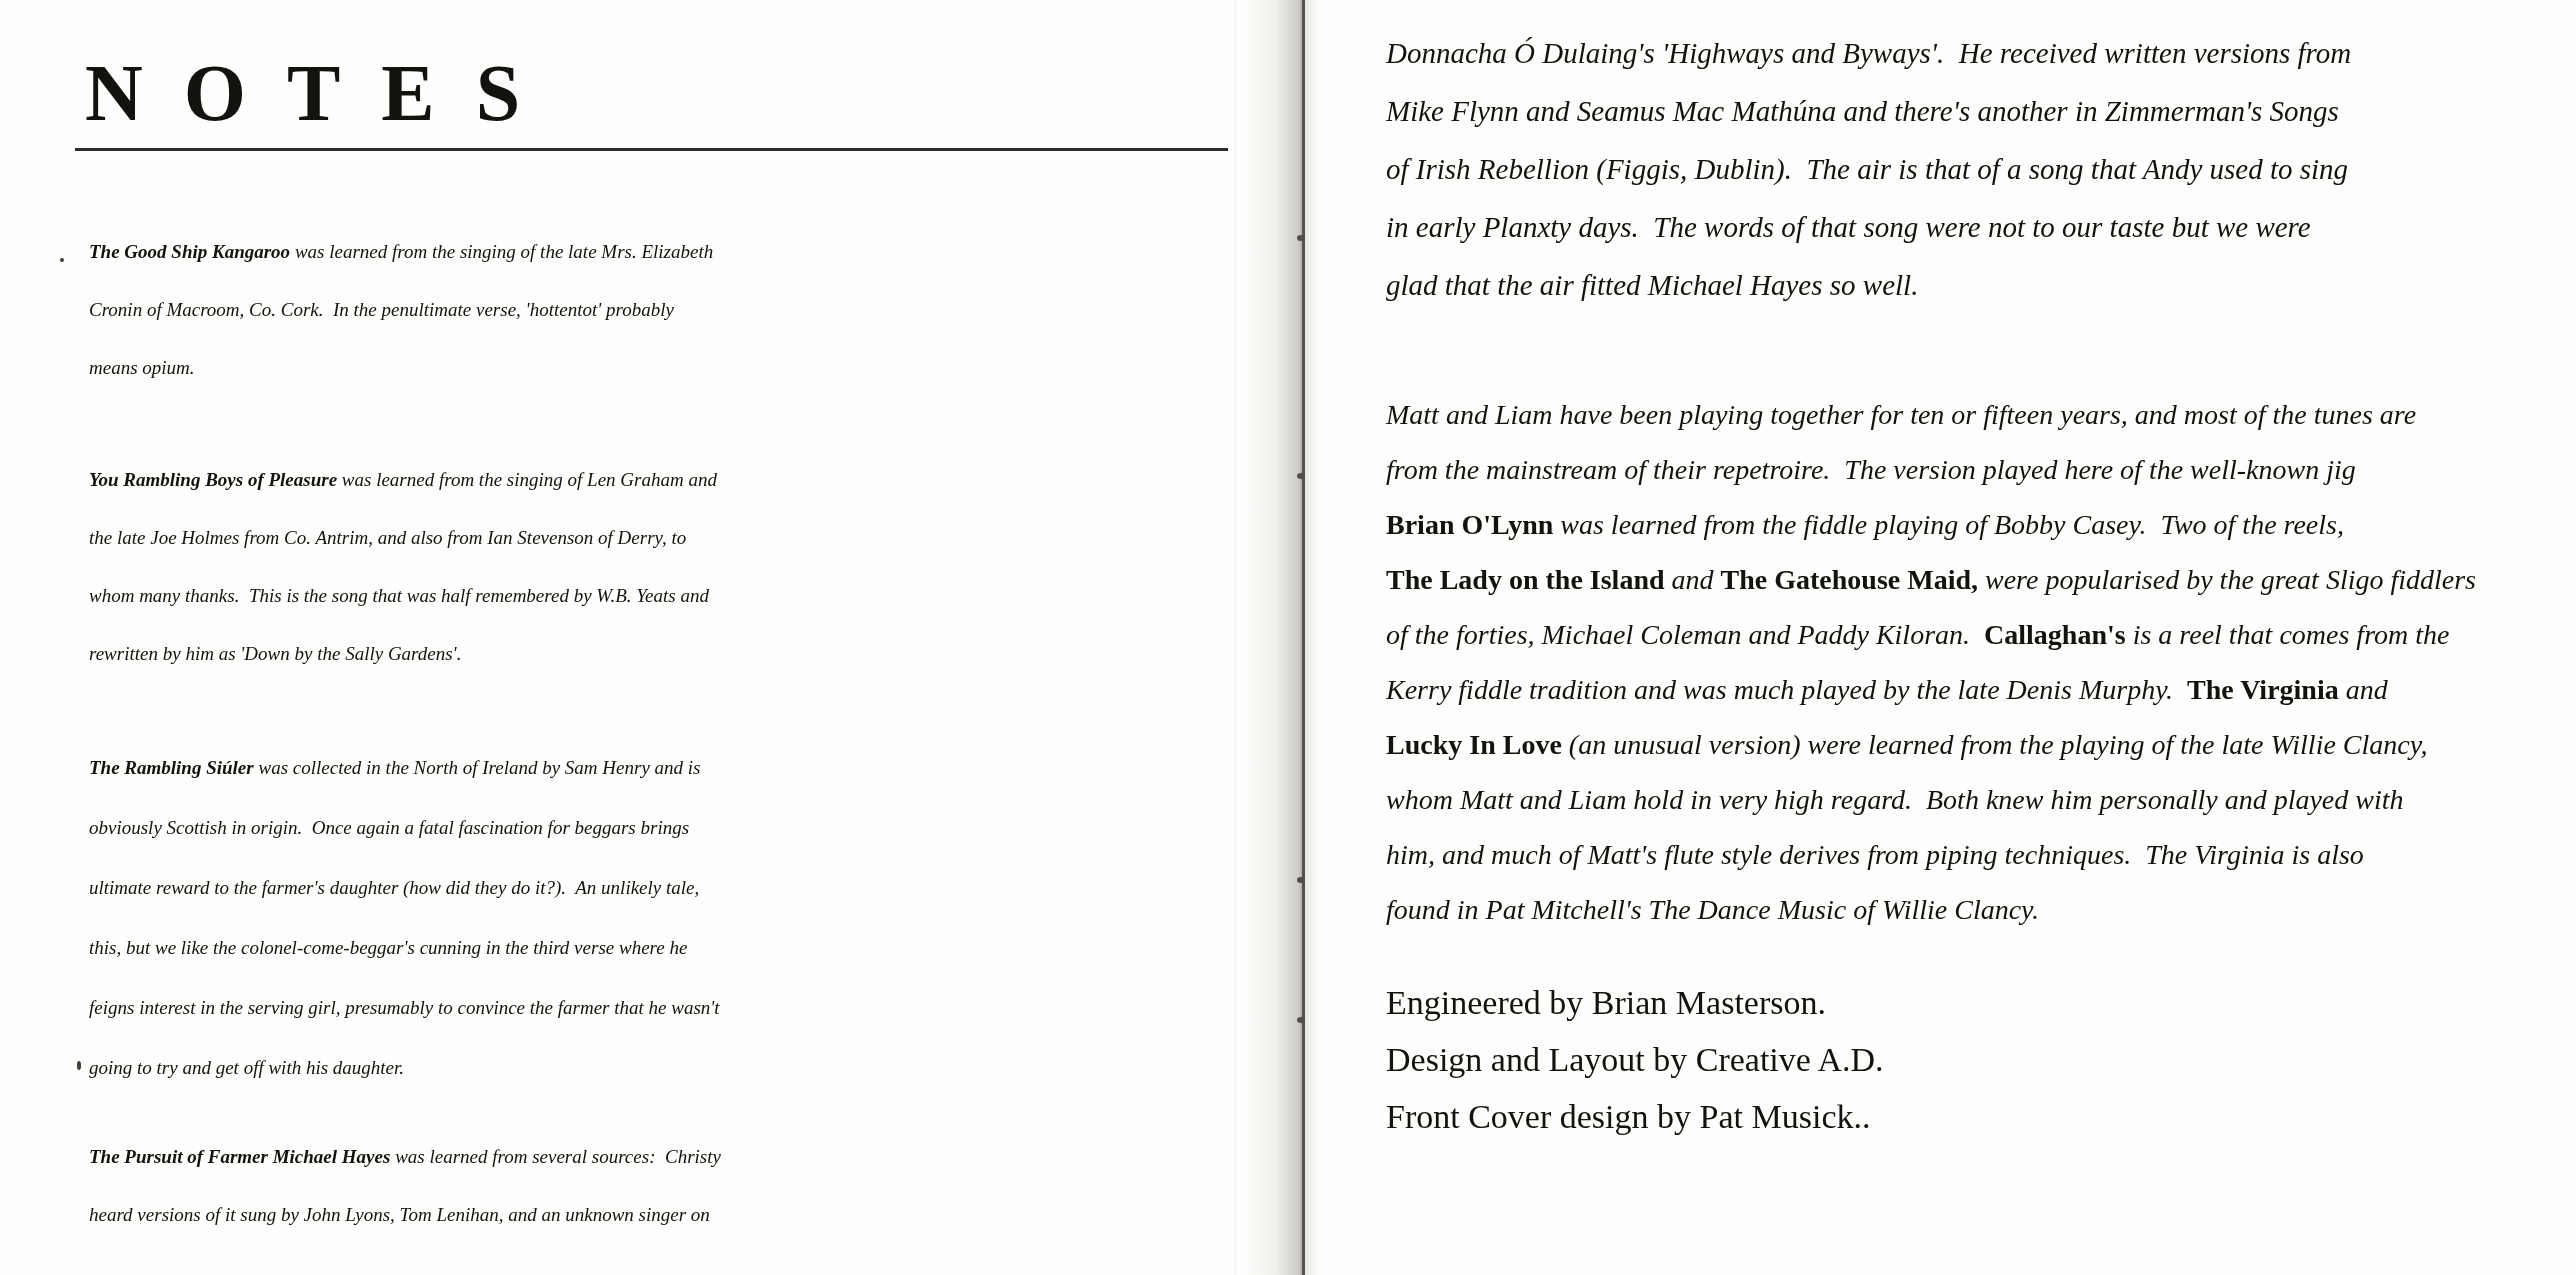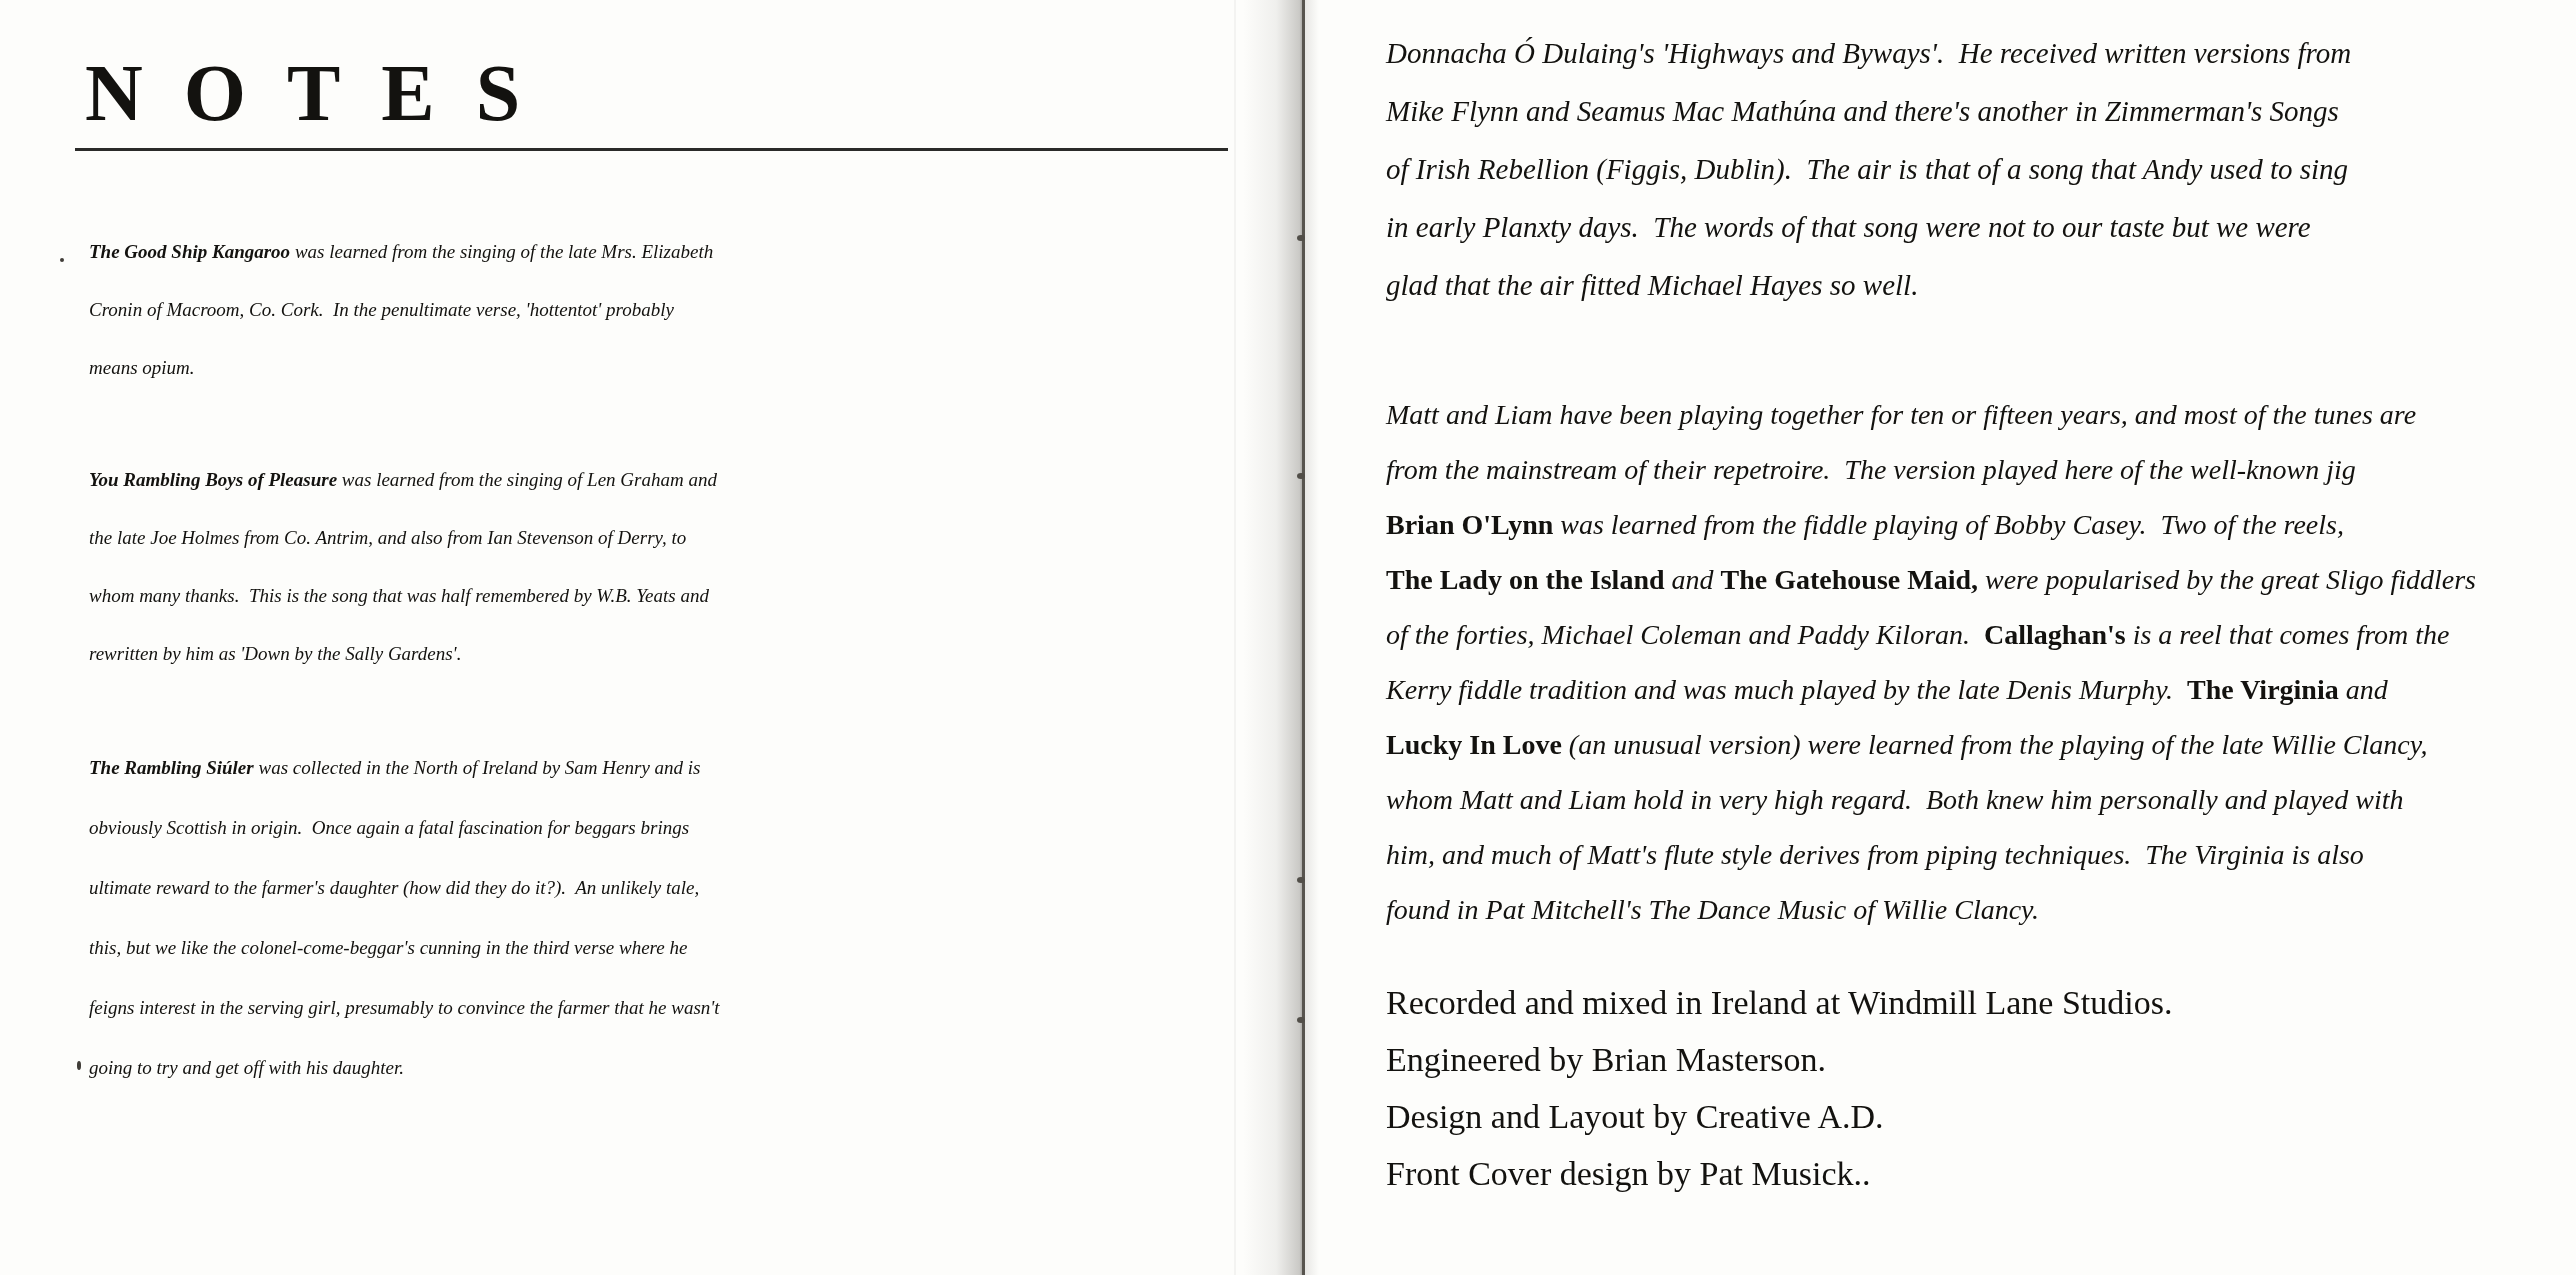--- a/index.html
+++ b/index.html
@@ -61,41 +61,41 @@
   <div class="page page-left">
     <div class="notes-title">NOTES</div>
     <div class="title-rule"></div>
 
     <div class="para left-body" style="left:89px;top:223px;"><div class="line"><span class="run-bi">The Good Ship Kangaroo </span><span class="run-i">was learned from the singing of the late Mrs. Elizabeth</span></div><div class="line"><span class="run-i">Cronin of Macroom, Co. Cork.  In the penultimate verse, 'hottentot' probably</span></div><div class="line"><span class="run-i">means opium.</span></div></div>
 
     <div class="para left-body" style="left:89px;top:451px;"><div class="line"><span class="run-bi">You Rambling Boys of Pleasure </span><span class="run-i">was learned from the singing of Len Graham and</span></div><div class="line"><span class="run-i">the late Joe Holmes from Co. Antrim, and also from Ian Stevenson of Derry, to</span></div><div class="line"><span class="run-i">whom many thanks.  This is the song that was half remembered by W.B. Yeats and</span></div><div class="line"><span class="run-i">rewritten by him as 'Down by the Sally Gardens'.</span></div></div>
 
     <div class="para left-body lh70" style="left:89px;top:738px;"><div class="line"><span class="run-bi">The Rambling Siúler </span><span class="run-i">was collected in the North of Ireland by Sam Henry and is</span></div><div class="line"><span class="run-i">obviously Scottish in origin.  Once again a fatal fascination for beggars brings</span></div><div class="line"><span class="run-i">ultimate reward to the farmer's daughter (how did they do it?).  An unlikely tale,</span></div><div class="line"><span class="run-i">this, but we like the colonel-come-beggar's cunning in the third verse where he</span></div><div class="line"><span class="run-i">feigns interest in the serving girl, presumably to convince the farmer that he wasn't</span></div><div class="line"><span class="run-i">going to try and get off with his daughter.</span></div></div>
 
+    <div class="para left-body" style="left:89px;top:1128px;"><div class="line"><span class="run-bi">The Pursuit of Farmer Michael Hayes </span><span class="run-i">was learned from several sources:  Christy</span></div><div class="line"><span class="run-i">heard versions of it sung by John Lyons, Tom Lenihan, and an unknown singer on</span></div></div>
 
     <div class="margin-speck" style="left:60px;top:258px;width:4.3px;height:4.3px;"></div>
     <div class="margin-speck" style="left:77px;top:1061px;width:4.3px;height:8.5px;"></div>
   </div>
 
   <div class="page-edge-line"></div>
   <div class="gutter-shadow"></div>
   <div class="crease-line"></div>
   <div class="gutter-right-fade"></div>
   <div class="crease-speck" style="left:1297px;top:235px;"></div>
   <div class="crease-speck" style="left:1297px;top:473px;"></div>
   <div class="crease-speck" style="left:1297px;top:877px;"></div>
   <div class="crease-speck" style="left:1297px;top:1017px;"></div>
 
   <div class="page page-right">
     <div class="para right-p1" style="left:60px;top:24px;"><div class="line"><span class="run-i">Donnacha Ó Dulaing's 'Highways and Byways'.  He received written versions from</span></div><div class="line"><span class="run-i">Mike Flynn and Seamus Mac Mathúna and there's another in Zimmerman's Songs</span></div><div class="line"><span class="run-i">of Irish Rebellion (Figgis, Dublin).  The air is that of a song that Andy used to sing</span></div><div class="line"><span class="run-i">in early Planxty days.  The words of that song were not to our taste but we were</span></div><div class="line"><span class="run-i">glad that the air fitted Michael Hayes so well.</span></div></div>
 
     <div class="para right-p2" style="left:60px;top:387px;"><div class="line"><span class="run-i">Matt and Liam have been playing together for ten or fifteen years, and most of the tunes are</span></div><div class="line"><span class="run-i">from the mainstream of their repetroire.  The version played here of the well-known jig</span></div><div class="line"><span class="run-b">Brian O'Lynn </span><span class="run-i">was learned from the fiddle playing of Bobby Casey.  Two of the reels,</span></div><div class="line"><span class="run-b">The Lady on the Island </span><span class="run-i">and </span><span class="run-b">The Gatehouse Maid, </span><span class="run-i">were popularised by the great Sligo fiddlers</span></div><div class="line"><span class="run-i">of the forties, Michael Coleman and Paddy Kiloran.  </span><span class="run-b">Callaghan's </span><span class="run-i">is a reel that comes from the</span></div><div class="line"><span class="run-i">Kerry fiddle tradition and was much played by the late Denis Murphy.  </span><span class="run-b">The Virginia </span><span class="run-i">and</span></div><div class="line"><span class="run-b">Lucky In Love </span><span class="run-i">(an unusual version) were learned from the playing of the late Willie Clancy,</span></div><div class="line"><span class="run-i">whom Matt and Liam hold in very high regard.  Both knew him personally and played with</span></div><div class="line"><span class="run-i">him, and much of Matt's flute style derives from piping techniques.  The Virginia is also</span></div><div class="line"><span class="run-i">found in Pat Mitchell's The Dance Music of Willie Clancy.</span></div></div>
 
     <div class="credits">
-      <div class="credit-line">Recorded and mixed in Ireland at Windmill Lane Studios.</div>
       <div class="credit-line">Engineered by Brian Masterson.</div>
       <div class="credit-line">Design and Layout by Creative A.D.</div>
       <div class="credit-line">Front Cover design by Pat Musick..</div>
     </div>
   </div>
 
 </div>
 
 
 </body></html>

